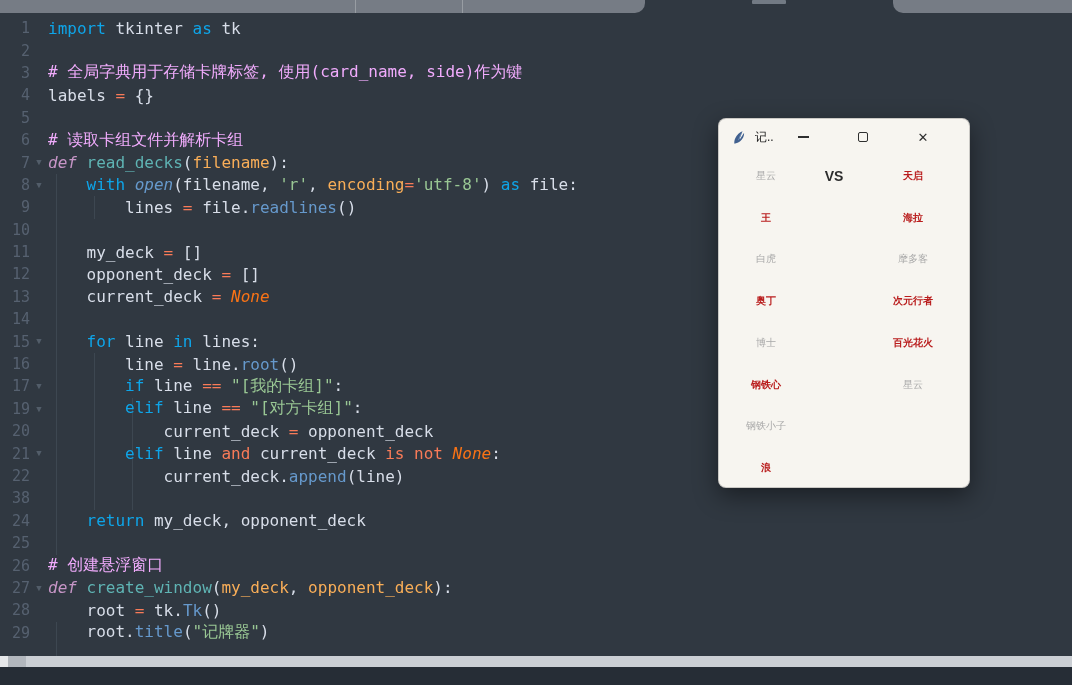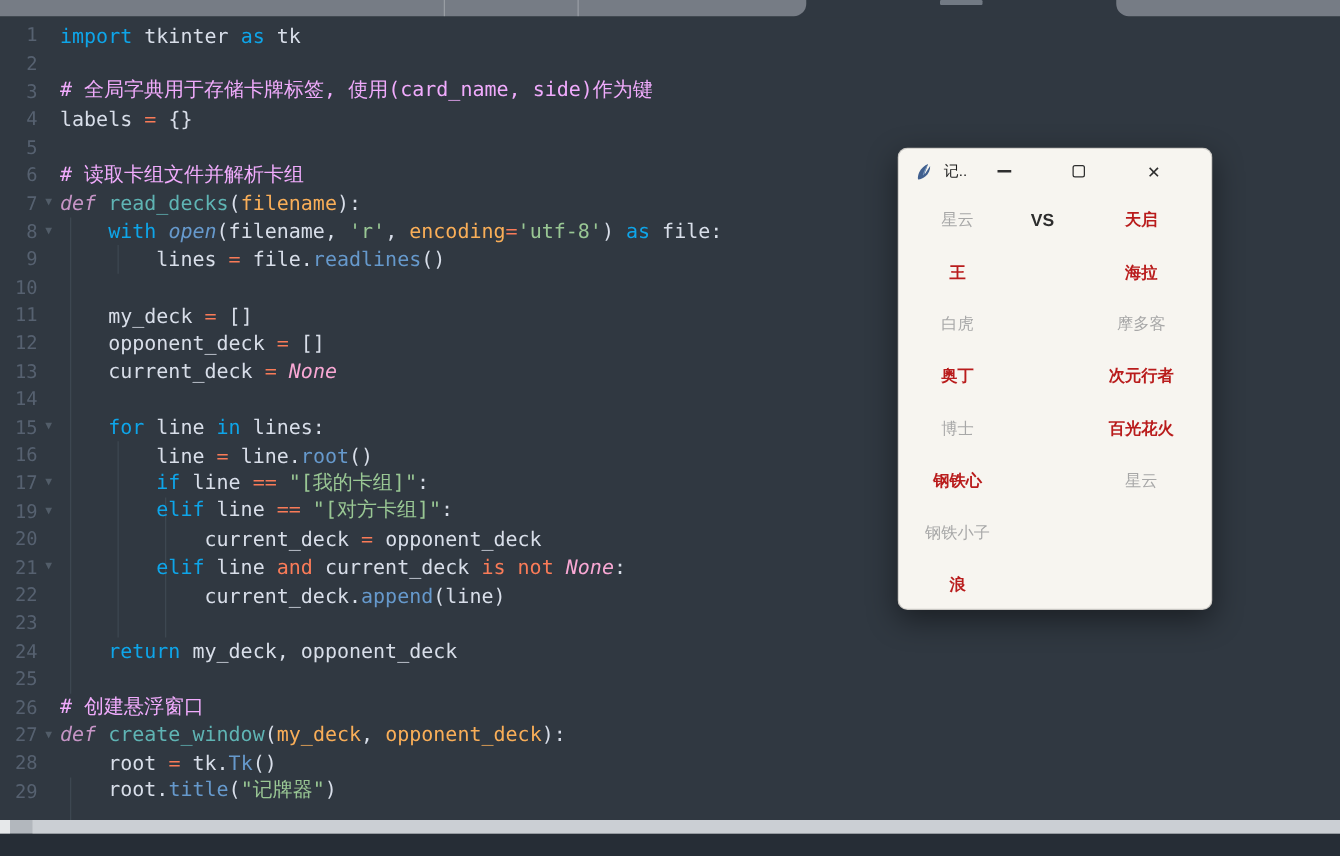--- a/index.html
+++ b/index.html
@@ -22,21 +22,21 @@
   .cl-row{display:flex;align-items:center;height:22.4px;white-space:pre;}
   .lnum{width:30px;flex:0 0 30px;text-align:right;color:#566170;font-size:15px;}
   .fold{width:18px;flex:0 0 18px;text-align:center;color:#525d69;font-size:9px;line-height:22.4px;}
   .ctext{flex:1;white-space:pre;color:#d8dee9;}
   .t-kw{color:#0ea5e9}
   .t-kwi{color:#c695c6;font-style:italic}
   .t-fn{color:#5fb4b4}
   .t-par{color:#f9ae58}
   .t-str{color:#99c794}
   .t-op{color:#f97b58}
-  .t-none{color:#f9a8d4;font-style:italic}
+  .t-none{color:#f97316;font-style:italic}
   .t-meth{color:#6699cc}
   .t-bi{color:#6699cc;font-style:italic}
   .t-com{color:#f0abfc}
   .t-pl{color:#d8dee9}
   .iguide{position:absolute;width:1px;background:#3d4751;}
   
   .hscroll{position:absolute;left:0;top:656px;width:1072px;height:11px;background:#b2b7bd;}
   .hthumb{position:absolute;left:26px;top:0;right:0;height:11px;background:#cbcfd4;}
   .hcorner{position:absolute;left:0;top:0;width:8px;height:11px;background:#e6e8ea;}
   .bottomstrip{position:absolute;left:0;top:667px;width:1072px;height:18px;background:#262d36;}
@@ -47,21 +47,21 @@
   .tkbar{position:relative;height:36px;display:flex;align-items:center;padding-left:13px;}
   .tkicon{width:15px;height:15px;flex:0 0 15px;}
   .tktitle{margin-left:8px;font-size:12px;color:#1a1a1a;}
   .tkbtns{position:absolute;right:16px;top:0;height:36px;display:flex;}
   .tkbtn{width:60px;height:36px;display:flex;align-items:center;justify-content:center;color:#2f2f2f;}
   .glyph-min{display:block;width:11px;height:1.4px;background:#2f2f2f;}
   .glyph-max{display:block;width:10px;height:10px;border:1.2px solid #2f2f2f;border-radius:2px;box-sizing:border-box;}
   .glyph-close{font-size:13px;line-height:1;color:#2f2f2f;}
   .tkrows{position:absolute;left:0;top:36px;right:0;bottom:0;}
   .ov-row{display:grid;grid-template-columns:94px 42px 116px;height:41.75px;align-items:center;}
-  .ov-cell{text-align:center;font-size:13px;}
+  .ov-cell{text-align:center;font-size:10px;}
   .card-on{color:#b91c1c;font-weight:700;}
   .card-dim{color:#a8a8a8;font-weight:400;}
   .vs{color:#2d2d2d;font-weight:700;font-size:14px;}
 </style>
 </head>
 <body>
 
 <div class="tabbar">
   <div class="tabseg left"></div>
   <div class="tabdiv" style="left:355px"></div>
@@ -91,21 +91,21 @@
       <div class="cl-row"><span class="lnum">12</span><span class="fold"></span><span class="ctext"><span class="t-pl">    opponent_deck </span><span class="t-op">=</span><span class="t-pl"> []</span></span></div>
       <div class="cl-row"><span class="lnum">13</span><span class="fold"></span><span class="ctext"><span class="t-pl">    current_deck </span><span class="t-op">=</span><span class="t-pl"> </span><span class="t-none">None</span></span></div>
       <div class="cl-row"><span class="lnum">14</span><span class="fold"></span><span class="ctext"></span></div>
       <div class="cl-row"><span class="lnum">15</span><span class="fold">▼</span><span class="ctext"><span class="t-pl">    </span><span class="t-kw">for</span><span class="t-pl"> line </span><span class="t-kw">in</span><span class="t-pl"> lines:</span></span></div>
       <div class="cl-row"><span class="lnum">16</span><span class="fold"></span><span class="ctext"><span class="t-pl">        line </span><span class="t-op">=</span><span class="t-pl"> line.</span><span class="t-meth">root</span><span class="t-pl">()</span></span></div>
       <div class="cl-row"><span class="lnum">17</span><span class="fold">▼</span><span class="ctext"><span class="t-pl">        </span><span class="t-kw">if</span><span class="t-pl"> line </span><span class="t-op">==</span><span class="t-pl"> </span><span class="t-str">"[我的卡组]"</span><span class="t-pl">:</span></span></div>
       <div class="cl-row"><span class="lnum">19</span><span class="fold">▼</span><span class="ctext"><span class="t-pl">        </span><span class="t-kw">elif</span><span class="t-pl"> line </span><span class="t-op">==</span><span class="t-pl"> </span><span class="t-str">"[对方卡组]"</span><span class="t-pl">:</span></span></div>
       <div class="cl-row"><span class="lnum">20</span><span class="fold"></span><span class="ctext"><span class="t-pl">            current_deck </span><span class="t-op">=</span><span class="t-pl"> opponent_deck</span></span></div>
       <div class="cl-row"><span class="lnum">21</span><span class="fold">▼</span><span class="ctext"><span class="t-pl">        </span><span class="t-kw">elif</span><span class="t-pl"> line </span><span class="t-op">and</span><span class="t-pl"> current_deck </span><span class="t-op">is</span><span class="t-pl"> </span><span class="t-op">not</span><span class="t-pl"> </span><span class="t-none">None</span><span class="t-pl">:</span></span></div>
       <div class="cl-row"><span class="lnum">22</span><span class="fold"></span><span class="ctext"><span class="t-pl">            current_deck.</span><span class="t-meth">append</span><span class="t-pl">(line)</span></span></div>
-      <div class="cl-row"><span class="lnum">23</span><span class="fold"></span><span class="ctext"></span></div>
+      <div class="cl-row"><span class="lnum">38</span><span class="fold"></span><span class="ctext"></span></div>
       <div class="cl-row"><span class="lnum">24</span><span class="fold"></span><span class="ctext"><span class="t-pl">    </span><span class="t-kw">return</span><span class="t-pl"> my_deck, opponent_deck</span></span></div>
       <div class="cl-row"><span class="lnum">25</span><span class="fold"></span><span class="ctext"></span></div>
       <div class="cl-row"><span class="lnum">26</span><span class="fold"></span><span class="ctext"><span class="t-com"># 创建悬浮窗口</span></span></div>
       <div class="cl-row"><span class="lnum">27</span><span class="fold">▼</span><span class="ctext"><span class="t-kwi">def </span><span class="t-fn">create_window</span><span class="t-pl">(</span><span class="t-par">my_deck</span><span class="t-pl">, </span><span class="t-par">opponent_deck</span><span class="t-pl">):</span></span></div>
       <div class="cl-row"><span class="lnum">28</span><span class="fold"></span><span class="ctext"><span class="t-pl">    root </span><span class="t-op">=</span><span class="t-pl"> tk.</span><span class="t-meth">Tk</span><span class="t-pl">()</span></span></div>
       <div class="cl-row"><span class="lnum">29</span><span class="fold"></span><span class="ctext"><span class="t-pl">    root.</span><span class="t-meth">title</span><span class="t-pl">(</span><span class="t-str">"记牌器"</span><span class="t-pl">)</span></span></div>
     </div>
 </div>
 
 <div class="hscroll">

